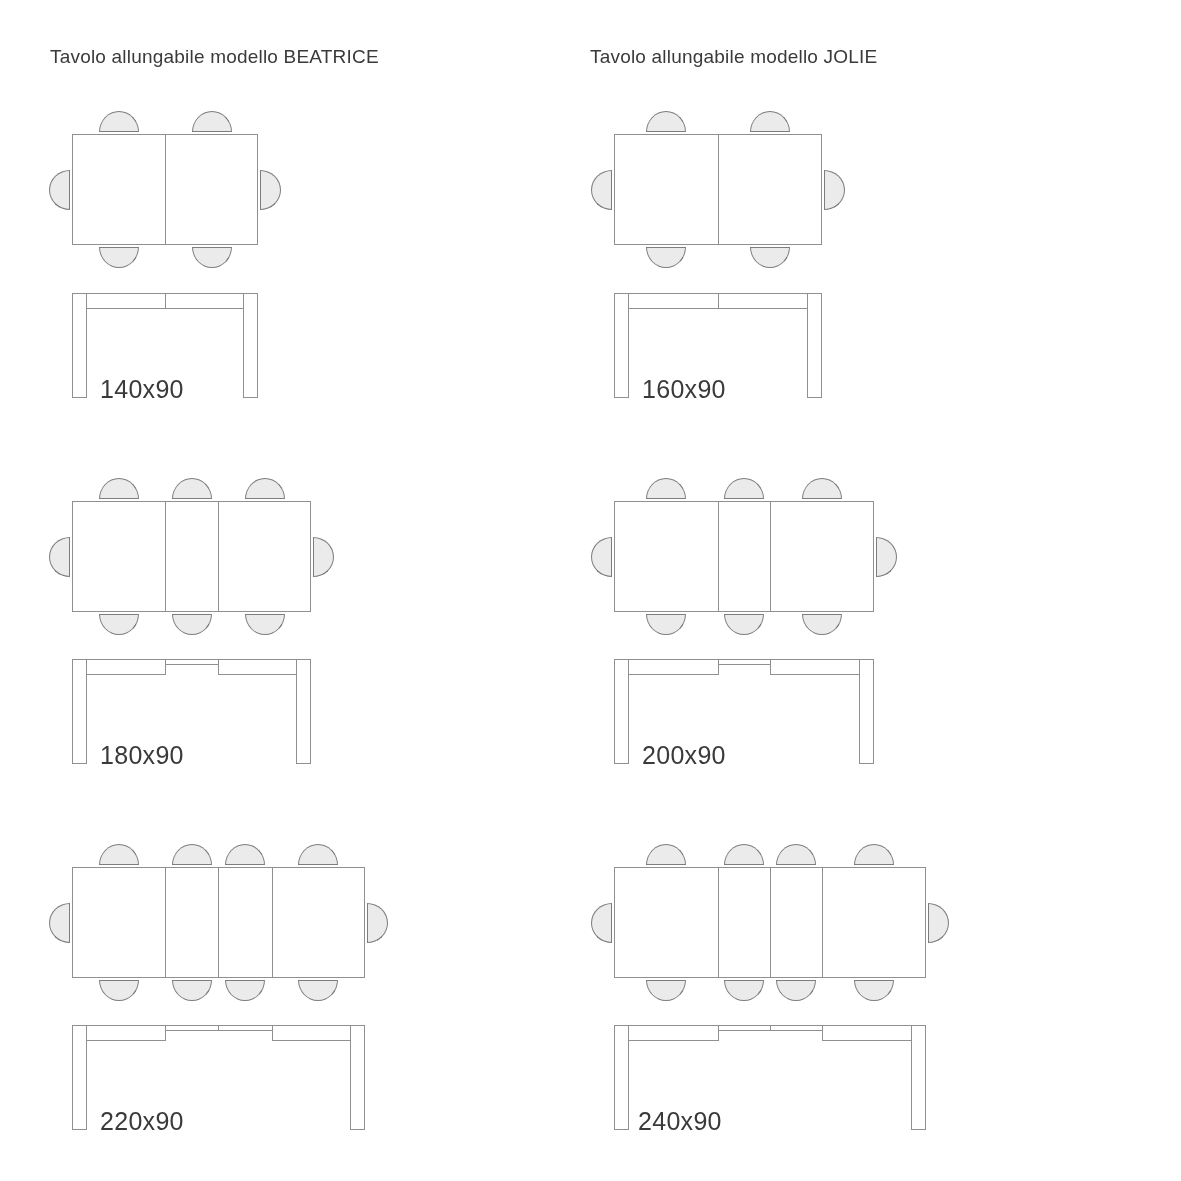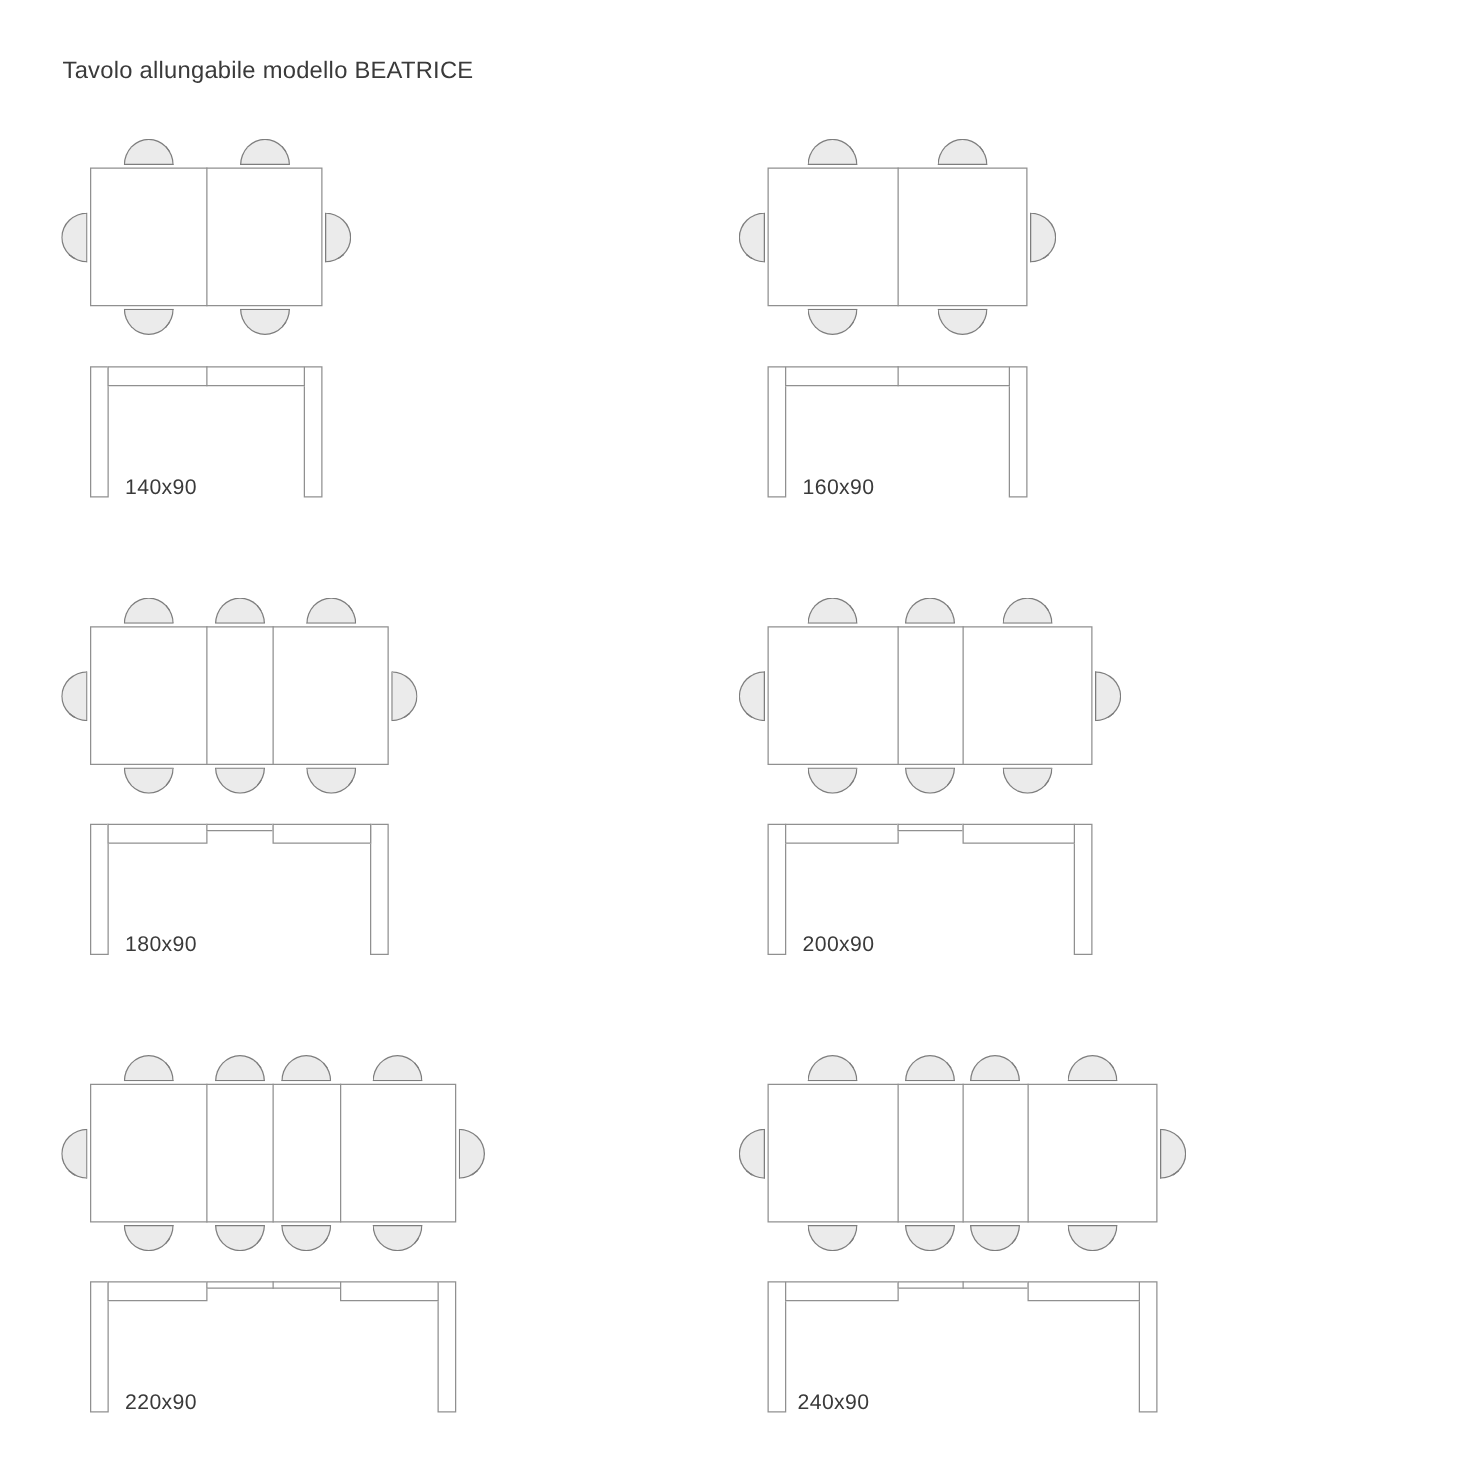--- a/index.html
+++ b/index.html
@@ -9,28 +9,29 @@
              color:var(--text,#3a3a3a);letter-spacing:.2px;white-space:nowrap;}
   .figure{position:absolute;left:0;top:0;}
   .tabletop{position:absolute;background:#ffffff;border:1px solid var(--line,#909090);box-sizing:border-box;}
   .divline{position:absolute;background:var(--line,#909090);}
   .chair{position:absolute;background:var(--chairFill,#ebebeb);border:1px solid var(--chairStroke,#7d7d7d);box-sizing:border-box;}
   .chair.top{border-radius:50% 50% 0 0 / 100% 100% 0 0;}
   .chair.bottom{border-radius:0 0 50% 50% / 0 0 100% 100%;}
   .chair.left{border-radius:100% 0 0 100% / 50% 0 0 50%;}
   .chair.right{border-radius:0 100% 100% 0 / 0 50% 50% 0;}
   .leg,.band{position:absolute;background:#ffffff;border:1px solid var(--line,#909090);box-sizing:border-box;}
-  .size-label{position:absolute;font-size:17px;line-height:21px;color:var(--text,#3a3a3a);
+  .size-label{position:absolute;font-size:25px;line-height:21px;color:var(--text,#3a3a3a);
               letter-spacing:.3px;white-space:nowrap;}
 </style>
 </head>
 <body>
 
 <div class="page">
   <h2 class="col-title" id="title-0" style="left: 50px; top: 46px;">Tavolo allungabile modello BEATRICE</h2>
+  <h2 class="col-title" id="title-1" style="left: 590px; top: 46px;">Tavolo allungabile modello JOLIE</h2>
   <div id="panels">
       <div class="figure">
         <div class="tabletop" style="left: 72px; top: 134px; width: 186px; height: 111px;"></div>
         <div class="divline" style="left: 165px; top: 134px; width: 1px; height: 111px;"></div>
         <div class="chair top" style="left: 99px; top: 111px; width: 40px; height: 21px;"></div>
         <div class="chair top" style="left: 192px; top: 111px; width: 40px; height: 21px;"></div>
         <div class="chair bottom" style="left: 99px; top: 247px; width: 40px; height: 21px;"></div>
         <div class="chair bottom" style="left: 192px; top: 247px; width: 40px; height: 21px;"></div>
         <div class="chair left" style="left: 49px; top: 170px; width: 21px; height: 40px;"></div>
         <div class="chair right" style="left: 260px; top: 170px; width: 21px; height: 40px;"></div>

